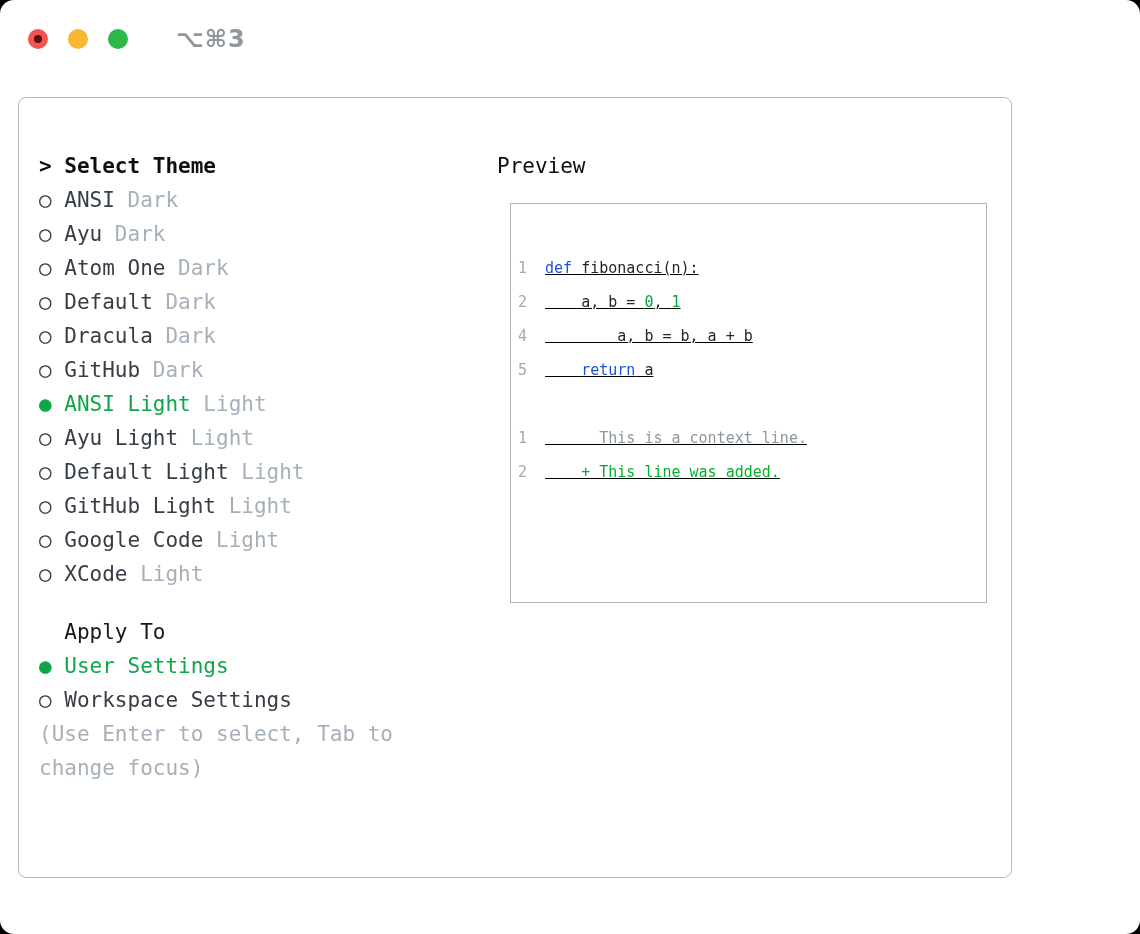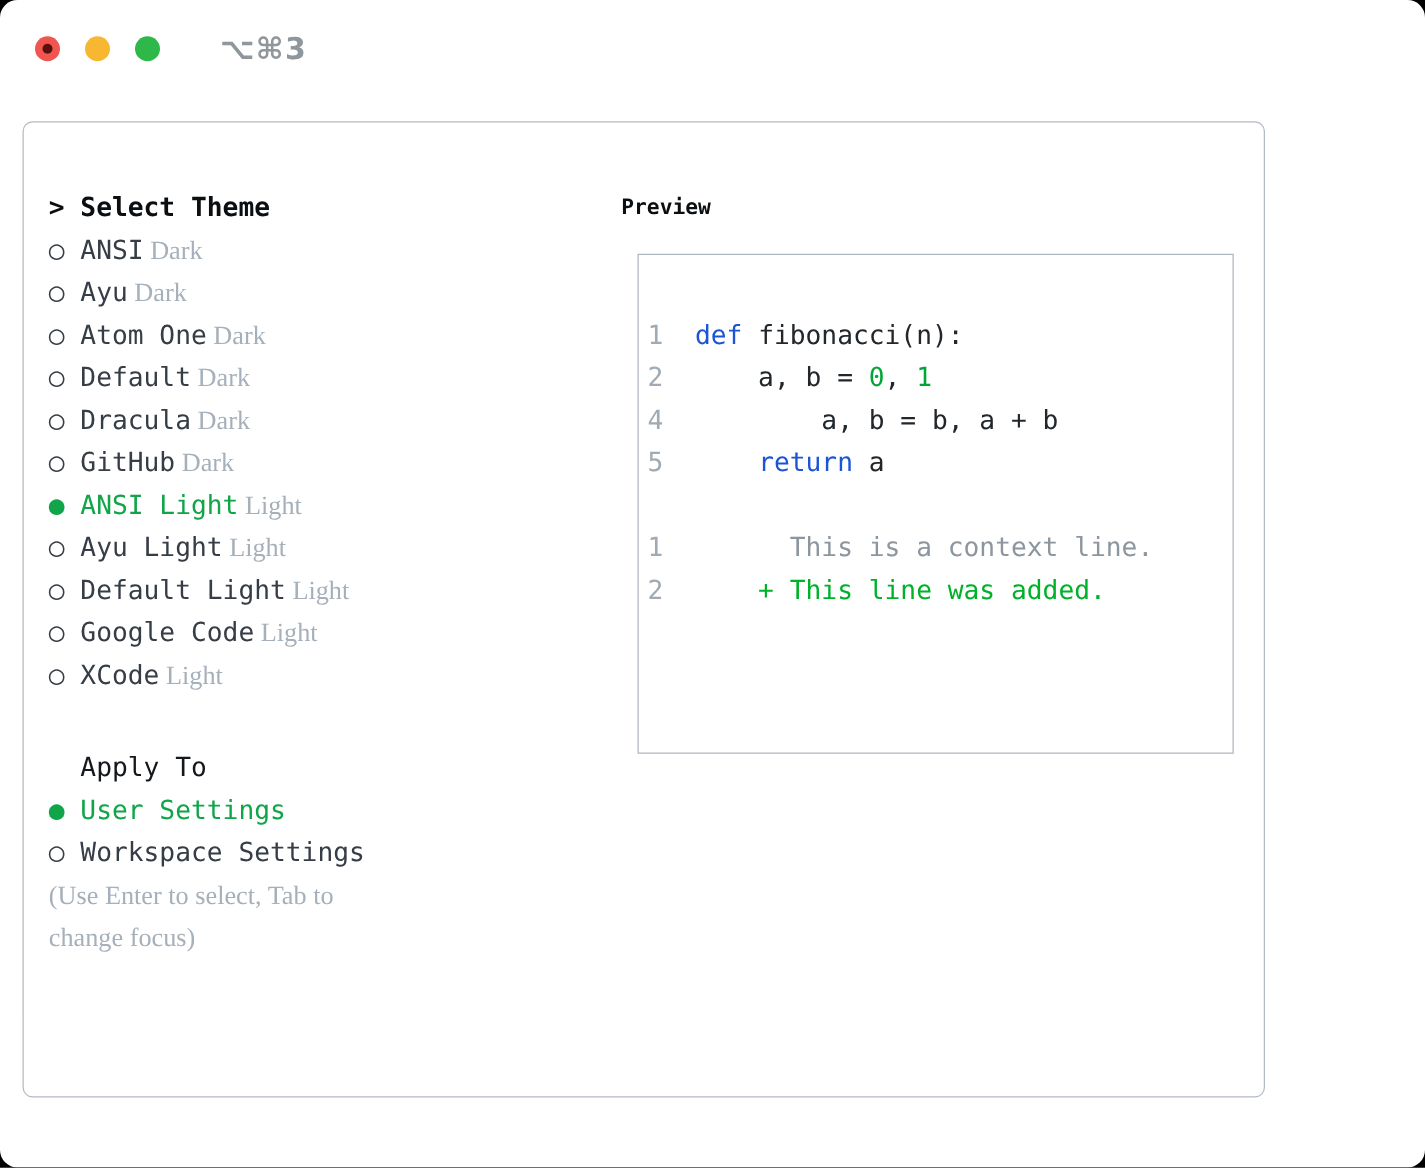--- a/index.html
+++ b/index.html
@@ -25,35 +25,35 @@
     border:1.5px solid #b2bac2;border-radius:8px;background:#fff;
   }
   .row{height:34px;line-height:34px;font-size:21px;white-space:pre;}
   .mk{display:inline-block;width:2ch;color:#363d46;}
   .mk.sel{color:#0fa548;}
   .mk.caret{font-weight:bold;color:#0c0f12;}
   .hd{font-weight:bold;color:#0c0f12;text-align:center;}
   .hd2{color:#14181c;}
   .nm{color:#363d46;}
   .nm.sel{color:#0fa548;}
-  .muted{color:#a6b0ba;font-family:Liberation Serif, serif;}
+  .muted{color:#a6b0ba;}
   .left-col{position:absolute;left:20px;top:51px;}
-  .apply-section{margin-top:40px;}
+  .apply-section{margin-top:24px;}
   .hint-section{}
   
   .preview-heading{
     position:absolute;left:478px;top:51px;height:34px;line-height:34px;
-    font-size:17px;font-weight:bold;color:#0c0f12;
+    font-size:21px;font-weight:normal;color:#0c0f12;
   }
   .preview-box{
     position:absolute;left:491px;top:105px;width:477px;height:400px;box-sizing:border-box;
     border:1.5px solid #aeb6be;background:#fff;
     padding:47px 6px 0 7px;
   }
-  .cl{height:34px;line-height:34px;font-size:21px;white-space:pre;}
+  .cl{height:34px;line-height:34px;font-size:15px;white-space:pre;text-decoration:underline;}
   .num{display:inline-block;width:2ch;margin-right:1ch;color:#a0aab4;}
   .tok.k{color:#1c54d6;}
   .tok.b{color:#00b7c6;}
   .tok.n{color:#00a736;}
   .tok.p{color:#22272c;}
   .diff.ctx{color:#8d969f;}
   .diff.del{color:#c8271b;}
   .diff.add{color:#00b22a;}
 </style>
 </head>
@@ -78,20 +78,21 @@
       <div id="theme-list">
           <div class="row"><span class="mk">○</span><span class="nm">ANSI</span><span class="muted"> Dark</span></div>
           <div class="row"><span class="mk">○</span><span class="nm">Ayu</span><span class="muted"> Dark</span></div>
           <div class="row"><span class="mk">○</span><span class="nm">Atom One</span><span class="muted"> Dark</span></div>
           <div class="row"><span class="mk">○</span><span class="nm">Default</span><span class="muted"> Dark</span></div>
           <div class="row"><span class="mk">○</span><span class="nm">Dracula</span><span class="muted"> Dark</span></div>
           <div class="row"><span class="mk">○</span><span class="nm">GitHub</span><span class="muted"> Dark</span></div>
           <div class="row"><span class="mk sel">●</span><span class="nm sel">ANSI Light</span><span class="muted"> Light</span></div>
           <div class="row"><span class="mk">○</span><span class="nm">Ayu Light</span><span class="muted"> Light</span></div>
           <div class="row"><span class="mk">○</span><span class="nm">Default Light</span><span class="muted"> Light</span></div>
+          <div class="row"><span class="mk">○</span><span class="nm">GitHub Light</span><span class="muted"> Light</span></div>
           <div class="row"><span class="mk">○</span><span class="nm">Google Code</span><span class="muted"> Light</span></div>
           <div class="row"><span class="mk">○</span><span class="nm">XCode</span><span class="muted"> Light</span></div>
         </div>
 
       <div class="apply-section">
         <div class="row"><span class="mk"></span><span class="hd2">Apply To</span></div>
         <div id="apply-options">
             <div class="row"><span class="mk sel">●</span><span class="nm sel">User Settings</span></div>
             <div class="row"><span class="mk">○</span><span class="nm">Workspace Settings</span></div>
           </div>

